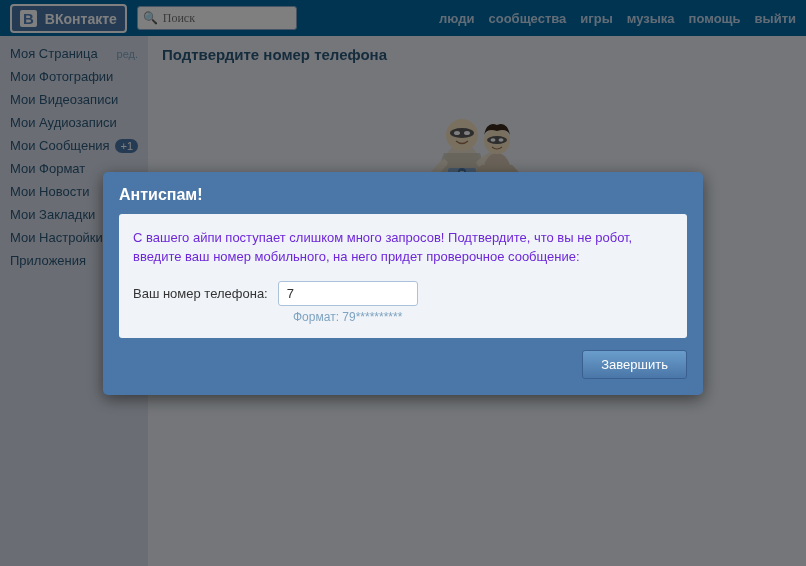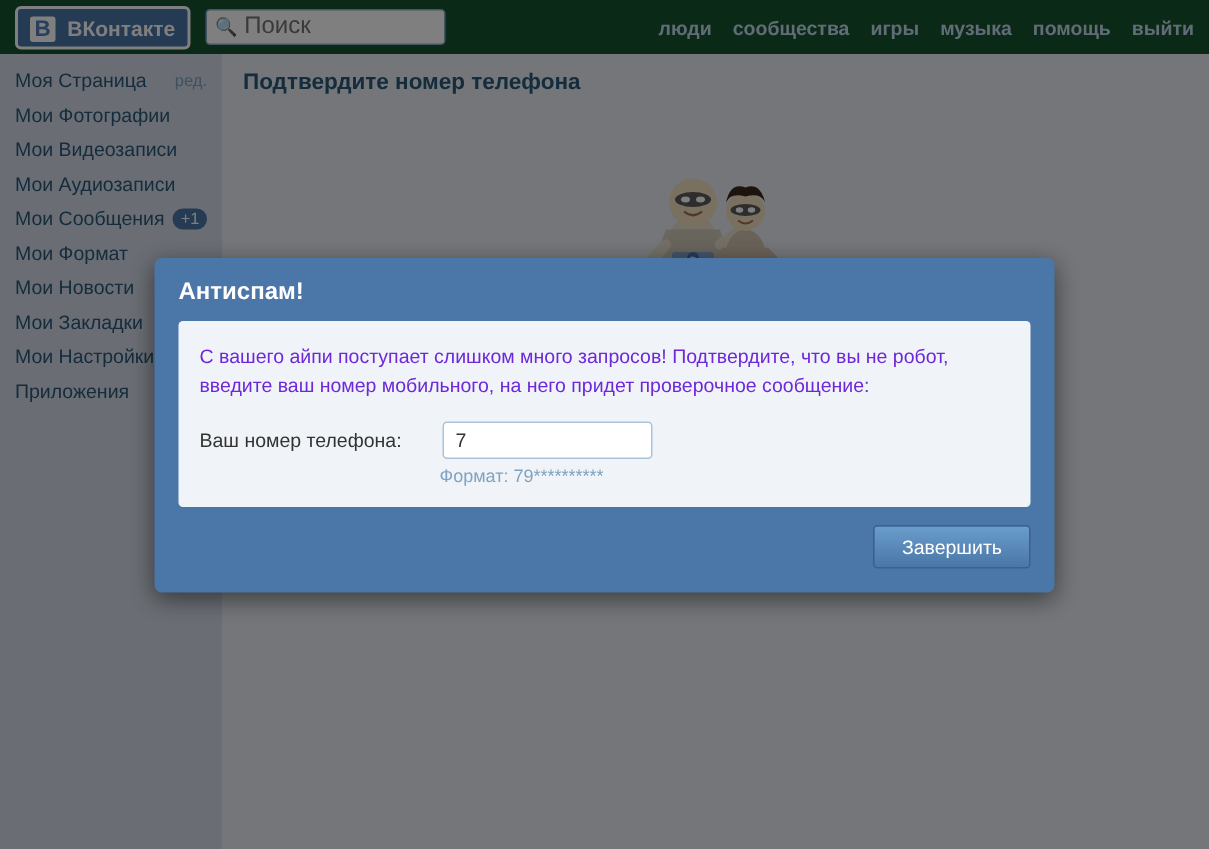--- a/index.html
+++ b/index.html
@@ -1,20 +1,20 @@
 <!DOCTYPE html>
 <html><head>
   <meta charset="utf-8">
   <style>
     * { box-sizing: border-box; margin: 0; padding: 0; }
     body { font-family: Arial, Helvetica, sans-serif; font-size: 13px; background: #c9d2de; min-height: 566px; }
 
     
     #header {
-      background: #14532d;
+      background: #0369a1;
       height: 36px;
       display: flex;
       align-items: center;
       padding: 0 10px;
     }
     #logo {
       background: #4a76a8;
       border: 2px solid #fff;
       border-radius: 4px;
       color: #fff;
@@ -173,21 +173,21 @@
     #modal-message {
       color: #6d28d9;
       font-size: 13px;
       line-height: 1.5;
       margin-bottom: 14px;
     }
 
     #phone-row {
       display: flex;
       align-items: center;
-      gap: 27px;
+      gap: 10px;
       margin-bottom: 4px;
     }
 
     #phone-label {
       color: #333;
       font-size: 13px;
       white-space: nowrap;
     }
 
     #phone-input {
@@ -224,21 +224,21 @@
 </head>
 <body>
 
 <div id="header">
   <div id="logo">
     <span style="color:#5181b8;background:#fff;border-radius:2px;padding:0 3px;font-size:15px;font-weight:900;">В</span>
     <span style="color:#fff;font-size:14px;font-weight:bold;margin-left:3px;">ВКонтакте</span>
   </div>
   <div id="search-bar">
     <span style="color:#aaa;margin-right:4px;font-size:12px;">🔍</span>
-    <input type="text" style="border: none; outline: none; font-size: 16px; width: 110px; color: rgb(136, 136, 136);" placeholder="Поиск">
+    <input type="text" style="border: none; outline: none; font-size: 12px; width: 110px; color: rgb(136, 136, 136); font-family: Liberation Serif, serif;" placeholder="Поиск">
   </div>
   <div id="nav-links">
     <a class="nav-link">люди</a>
     <a class="nav-link">сообщества</a>
     <a class="nav-link">игры</a>
     <a class="nav-link">музыка</a>
     <a class="nav-link">помощь</a>
     <a class="nav-link">выйти</a>
   </div>
 </div>

